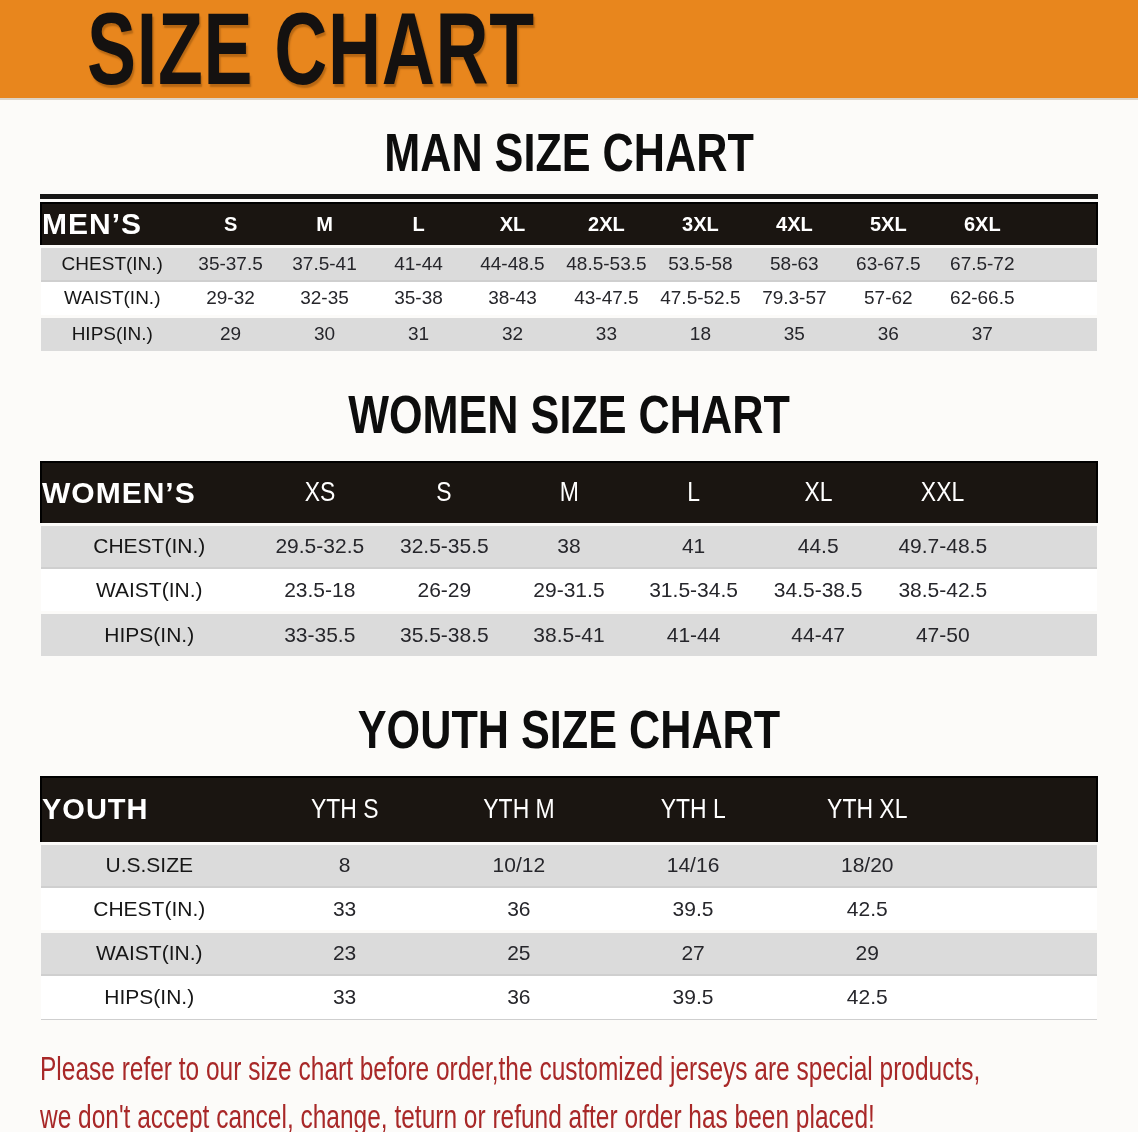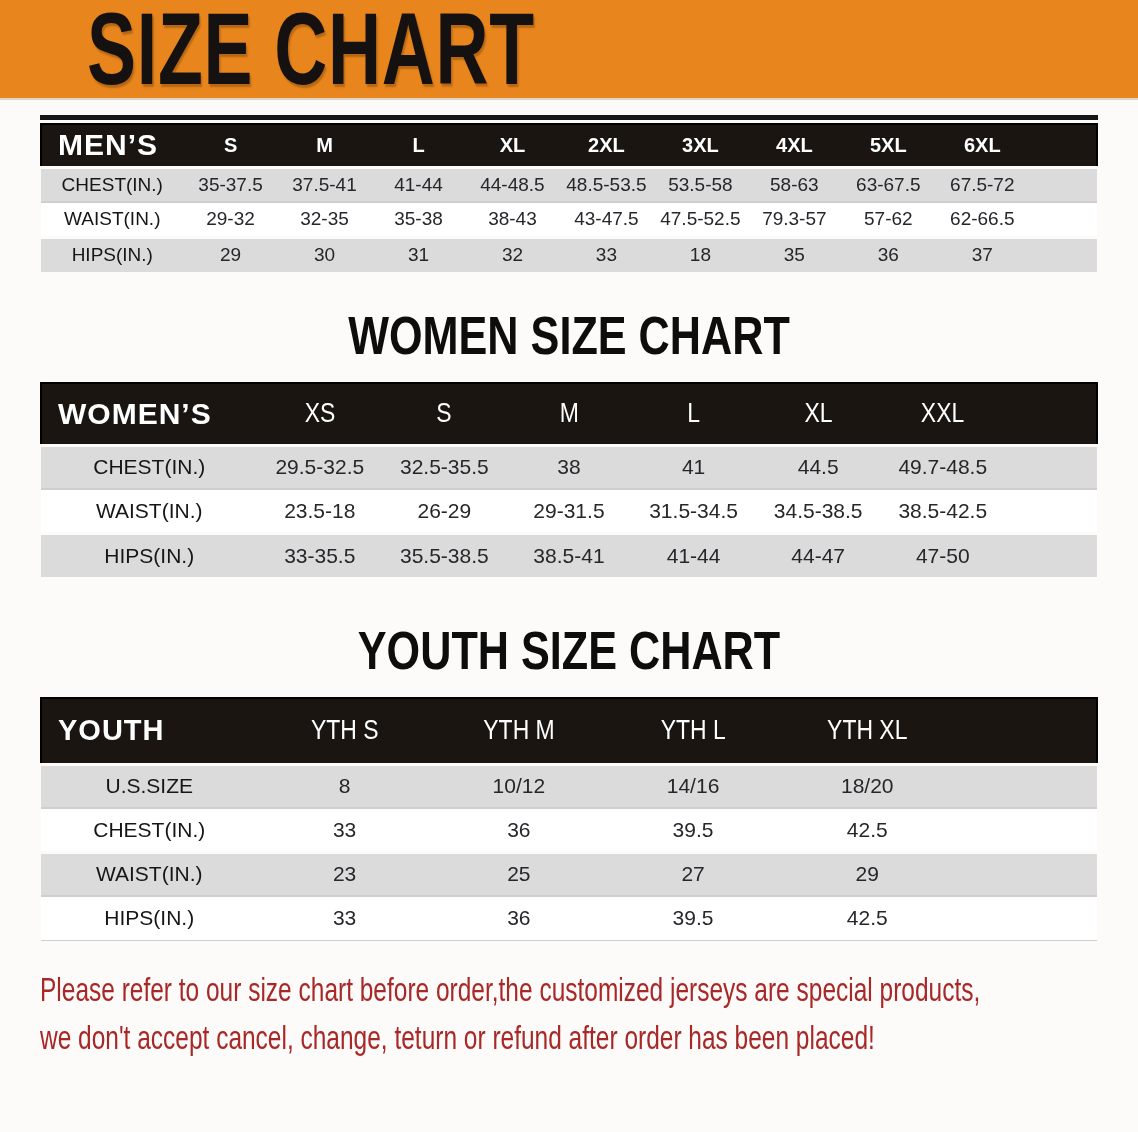--- a/index.html
+++ b/index.html
@@ -54,21 +54,21 @@
   .size-table th, .size-table td { text-align:center; vertical-align:middle; overflow:hidden; }
 
   .header-row th {
     background:#1a1511; color:#ffffff;
     border-top:2px solid #000; border-bottom:2px solid #000;
   }
   .header-row th:first-child { border-left:2px solid #000; }
   .header-row th:last-child  { border-right:2px solid #000; }
 
   .header-row .label-cell {
-    text-align:left; padding-left:16px;
+    text-align:left; 
     font-weight:bold; letter-spacing:1px; white-space:nowrap;
   }
   .hd { display:inline-block; white-space:nowrap; }
 
   .men   .header-row { height:43px; }
   .women .header-row { height:62px; }
   .youth .header-row { height:66px; }
 
   .men   .label-cell { font-size:30px; }
   .women .label-cell { font-size:30px; }
@@ -108,20 +108,23 @@
 </head>
 <body>
 
 <div class="page">
 
   <header class="banner">
     <div class="banner-title">SIZE CHART</div>
   </header>
 
   <section class="section men-section">
+    <div class="section-title-wrap">
+      <h2 class="section-title">MAN SIZE CHART</h2>
+    </div>
     <div class="men-topline"></div>
     <table class="size-table men">
         <colgroup>
           <col style="width: 13.5%;">
           <col style="width: 8.9%;">
           <col style="width: 8.9%;">
           <col style="width: 8.9%;">
           <col style="width: 8.9%;">
           <col style="width: 8.9%;">
           <col style="width: 8.9%;">

